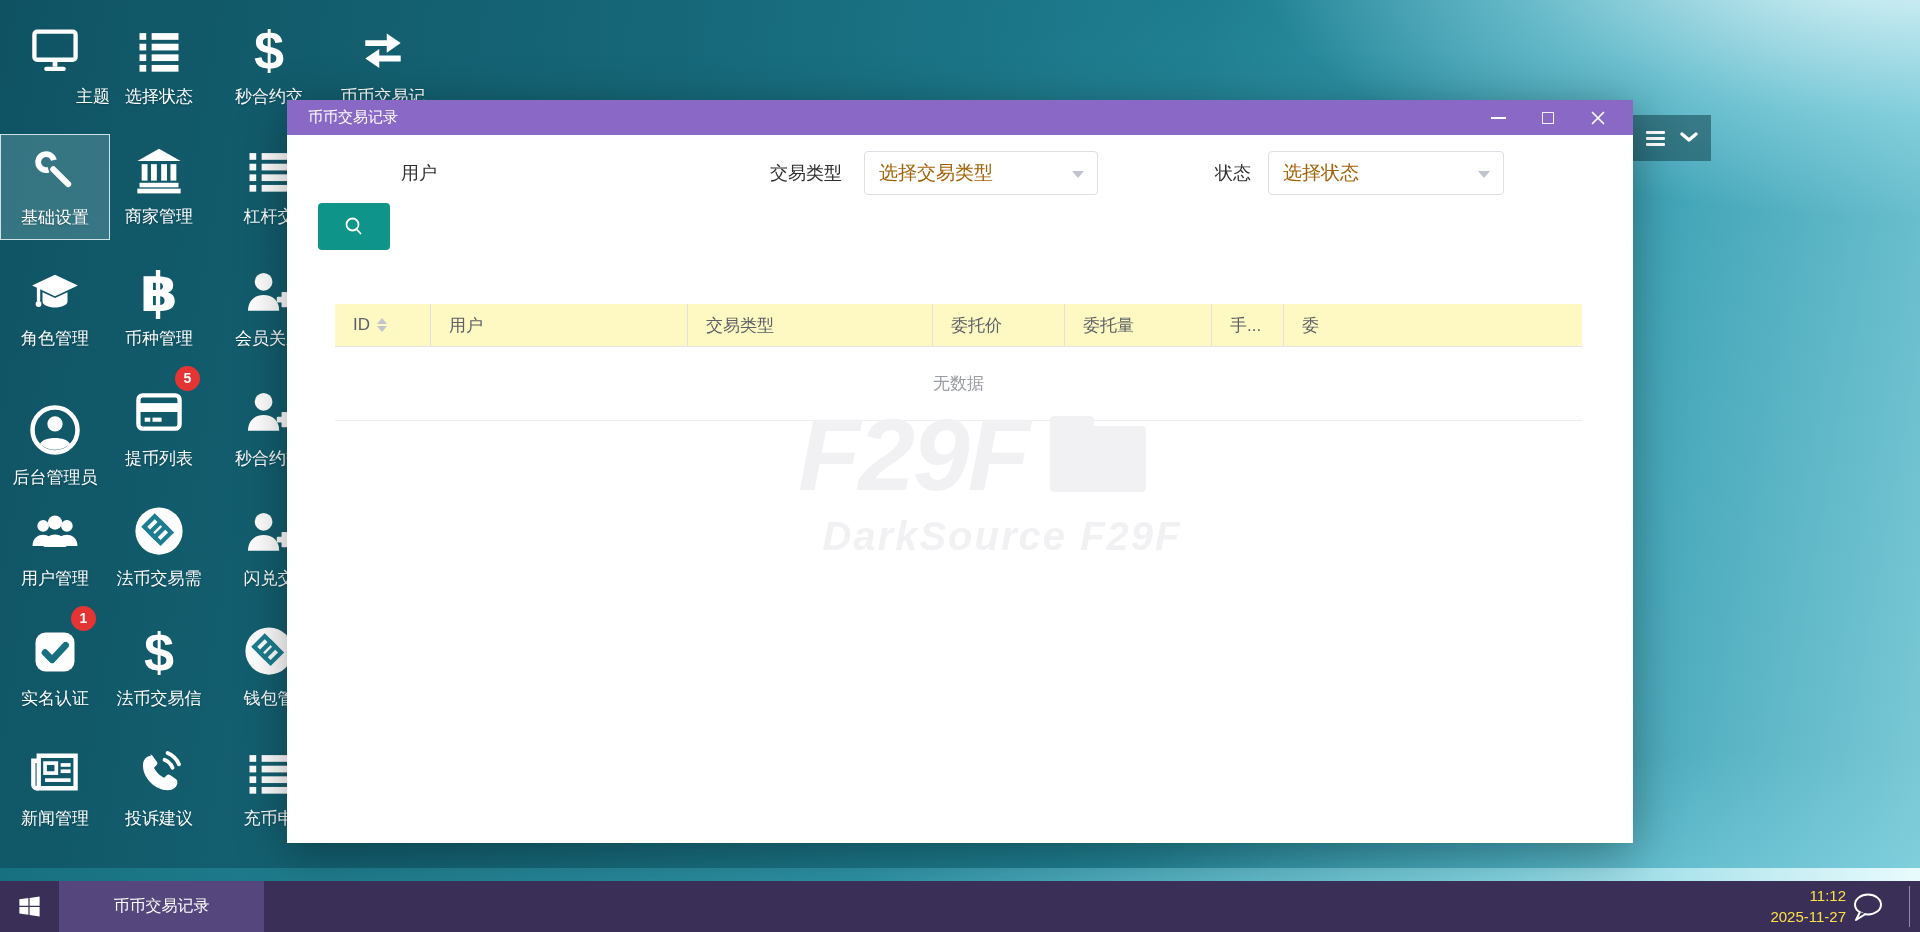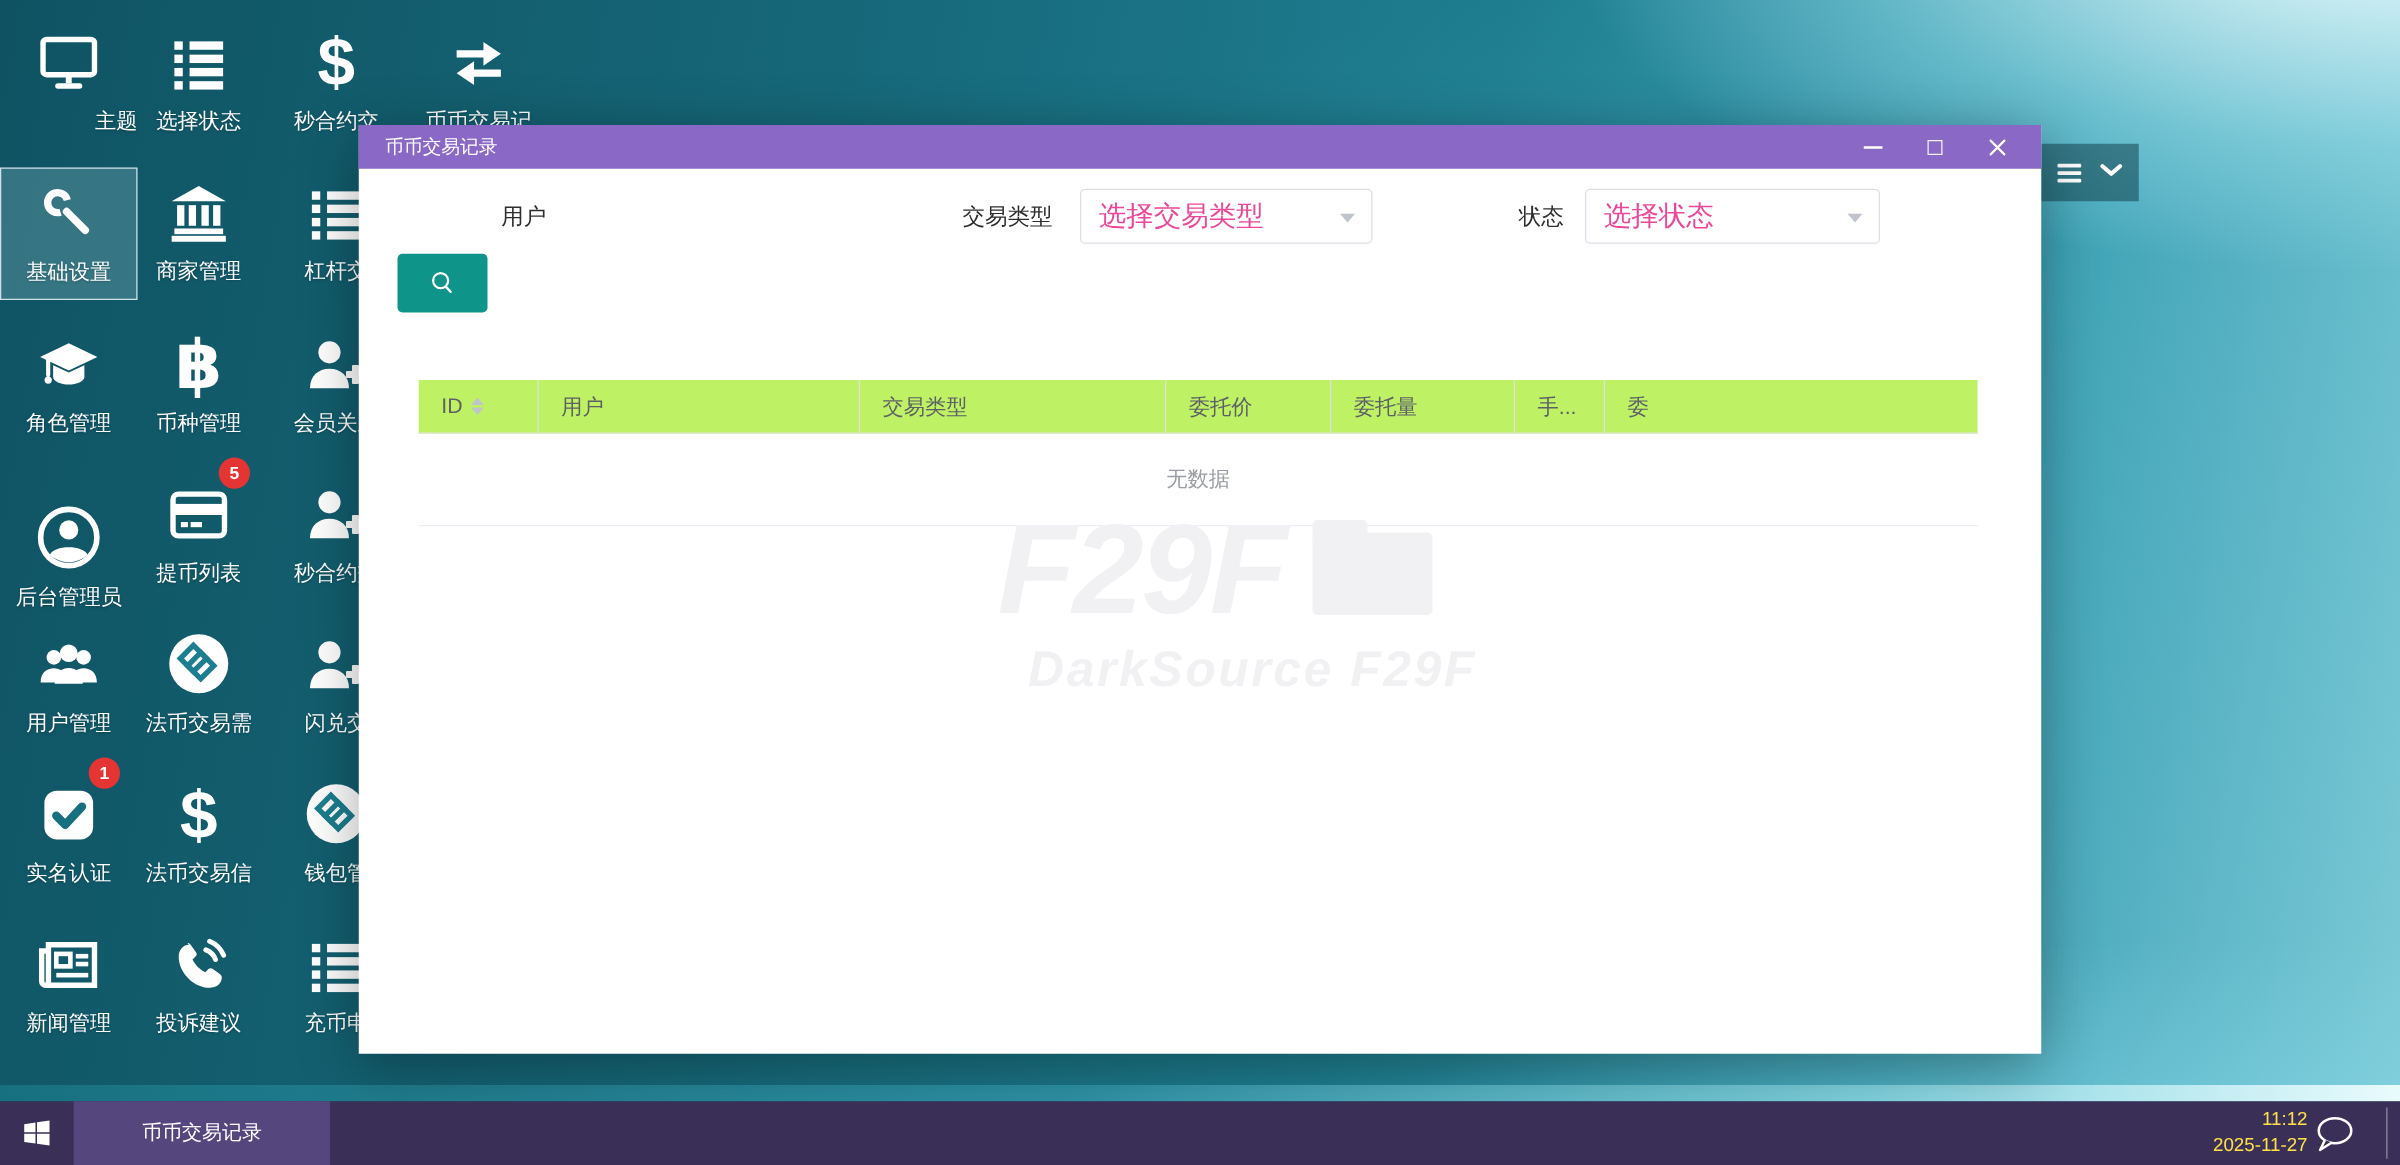--- a/index.html
+++ b/index.html
@@ -43,30 +43,30 @@
   .max-glyph { width:12px; height:12px; border:1.5px solid rgba(255,255,255,0.9); }
 
   
   .field-group { position:absolute; top:51px; height:44px; display:flex; align-items:center; }
   .f-label { font-size:18px; color:#2e2e2e; font-weight:500; text-align:right; white-space:nowrap; }
   .f-input, .f-select { height:44px; background:#fff; border:1px solid #dcdfe6; border-radius:4px;
     display:flex; align-items:center; padding:0 14px; position:relative; }
   .f-input input { border:none; outline:none; width:100%; font-size:17px; color:#333; font-family:inherit; background:transparent; }
   .f-input input::placeholder { color:#bcc0c8; }
   .f-select { cursor:pointer; }
-  .f-select .ph { font-size:22px; color:#ec4899; }
+  .f-select .ph { font-size:19px; color:#a16207; }
   .caret-down { position:absolute; right:13px; top:19px; width:0; height:0;
     border-left:6px solid transparent; border-right:6px solid transparent; border-top:7px solid #c0c4cc; }
 
   .search-btn { position:absolute; left:31px; top:103px; width:72px; height:47px; background:#0e9488;
     border:none; border-radius:4px; display:flex; align-items:center; justify-content:center; cursor:pointer; }
 
   
   .data-table { position:absolute; left:48px; top:204px; width:1247px; }
-  .t-header { display:flex; height:43px; background:#bef264; border-bottom:1px solid #e4e4e4; }
+  .t-header { display:flex; height:43px; background:#fef9c3; border-bottom:1px solid #e4e4e4; }
   .t-hcell { display:flex; align-items:center; padding-left:18px; font-size:17px; color:#5d6066;
     border-right:1px solid #e0e0e0; overflow:hidden; white-space:nowrap; flex:none; }
   .t-hcell:last-child { border-right:none; }
   .sort-carets { display:inline-flex; flex-direction:column; margin-left:7px; gap:2px; cursor:pointer; }
   .sort-carets i { width:0; height:0; border-left:5px solid transparent; border-right:5px solid transparent; display:block; }
   .caret-up-i { border-bottom:6px solid #c0c4cc; }
   .caret-dn-i { border-top:6px solid #c0c4cc; }
   .t-empty { height:74px; display:flex; align-items:center; justify-content:center;
     font-size:17px; color:#9a9da3; border-bottom:1px solid #ebeef5; }
 

